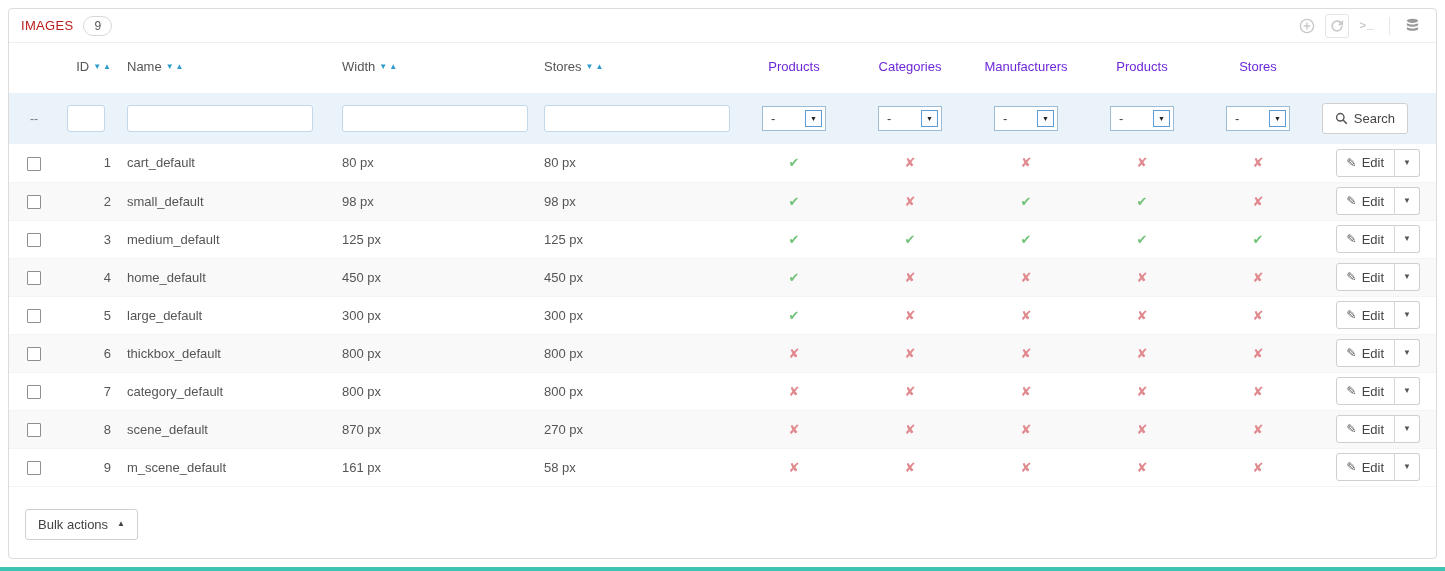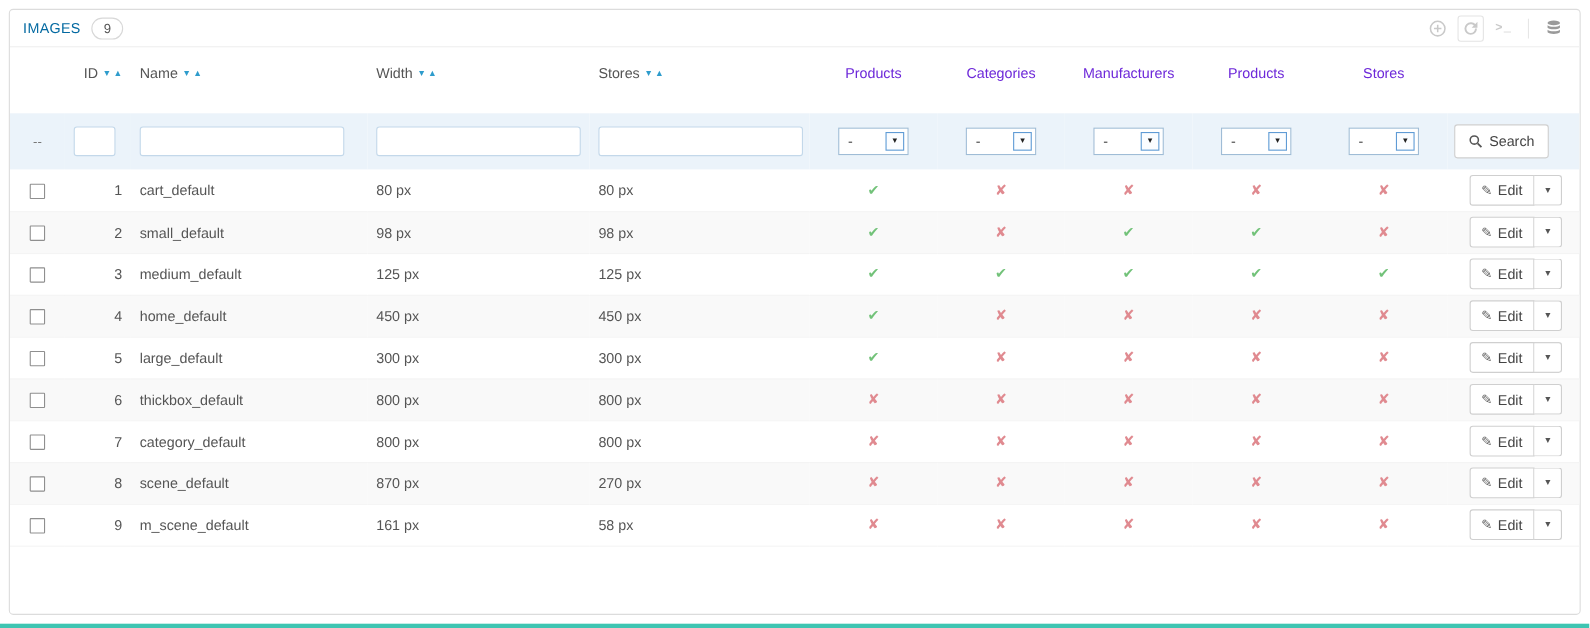--- a/index.html
+++ b/index.html
@@ -11,33 +11,33 @@
   }
 
   .panel {
     position:absolute; left:8px; right:8px; top:8px; bottom:12px;
     border:1px solid #dcdcdc; border-radius:4px; background:#fff;
     overflow:hidden;
   }
 
   
   .panel-heading { display:flex; align-items:center; height:34px; padding:0 12px; border-bottom:1px solid #efefef; }
-  .panel-title { font-size:13px; color:#0369a1; letter-spacing:.3px; }
+  .panel-title { font-size:13px; color:#b91c1c; letter-spacing:.3px; }
   .badge { margin-left:10px; padding:2px 10px; border:1px solid #d8d8d8; border-radius:12px; font-size:12px; color:#555; background:#fff; }
   .toolbar { margin-left:auto; display:flex; align-items:center; gap:6px; }
   .icon-btn { width:24px; height:24px; display:inline-flex; align-items:center; justify-content:center; color:#c9c9c9; cursor:pointer; }
   .icon-btn svg { display:block; }
   .icon-btn.boxed { border:1px solid #e4e4e4; border-radius:3px; }
   .icon-btn.terminal { font-size:11px; font-weight:bold; letter-spacing:1px;
     font-family:"Liberation Mono","DejaVu Sans Mono",monospace; color:#c9c9c9; }
   .tb-divider { width:1px; height:18px; background:#e6e6e6; margin:0 4px; }
 
   
   table.grid { width:100%; border-collapse:collapse; table-layout:fixed; }
-  .head-row th { font-weight:normal; font-size:13px; color:#555; text-align:left; padding:16px 8px 29px; }
+  .head-row th { font-weight:normal; font-size:13px; color:#555; text-align:left; padding:16px 8px 19px; }
   .head-row th.center { text-align:center; color:#6d28d9; }
   .head-row .c-id { text-align:right; }
   .th-wrap { display:inline-flex; align-items:center; }
   .sorts { display:inline-flex; gap:2px; margin-left:4px; }
   .caret { font-size:8px; color:var(--sort-color); cursor:pointer; line-height:1; }
 
   
   .filter-row th { background:#ebf3fa; padding:10px 8px; font-weight:normal; text-align:left; height:46px; }
   .filter-row th.center { text-align:center; }
   .filter-row .c-check { text-align:center; color:#777; font-size:12px; }
@@ -418,16 +418,22 @@
       </button>
       <button class="btn caret-btn">
         <span class="dd-caret">▼</span>
       </button>
     </span>
   </td>
 </tr>
       </tbody>
   </table>
 
+  <div class="panel-footer">
+    <button class="btn bulk-btn">
+      <span>Bulk actions</span>
+      <span class="bulk-caret">▲</span>
+    </button>
+  </div>
 
 </div>
 
 <div class="bottom-bar"></div>
 
 </body></html>

